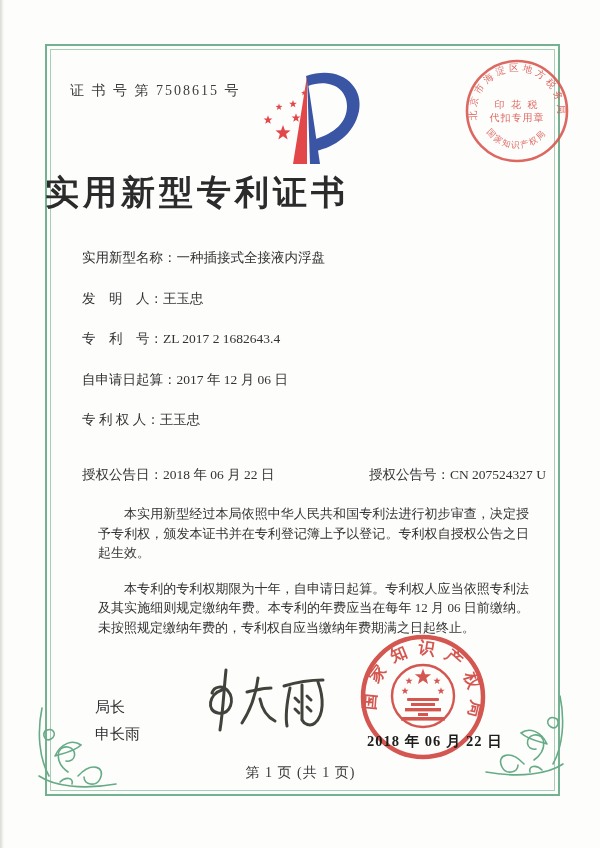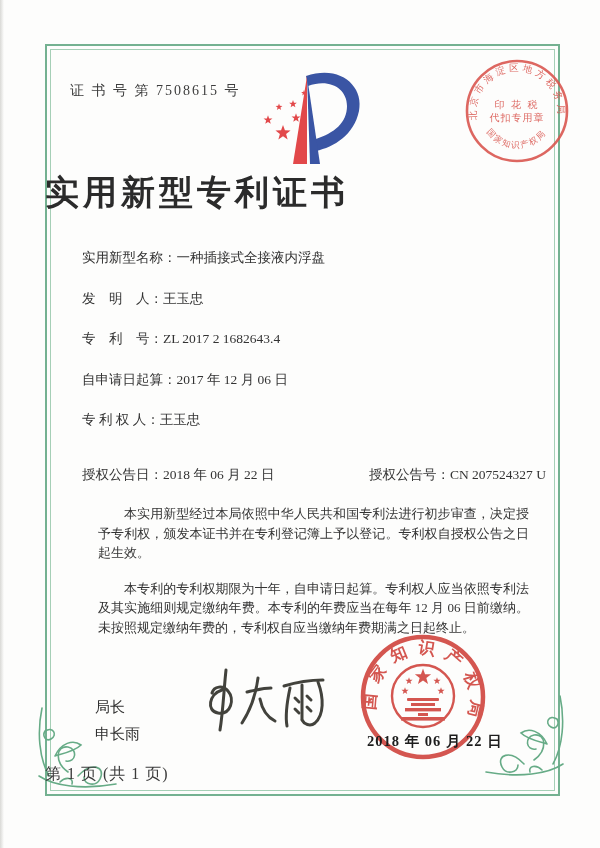--- a/index.html
+++ b/index.html
@@ -45,22 +45,22 @@
   }
   .paragraphs p{margin:16px;text-indent:2em;}
   .signer{position:absolute;left:85px;top:694px;font-size:15px;color:#2f2f2f;line-height:27px;margin-left:10px;}
   .signature{position:absolute;left:190px;top:664px;}
   .big-seal{position:absolute;left:354px;top:632px;opacity:.9;}
   .seal-date{
     position:absolute;left:367px;top:732px;font-size:14.5px;font-weight:600;
     letter-spacing:1px;color:#1c1c1c;
   }
   .footer{
-    position:absolute;left:45px;top:764px;width:511px;text-align:left;
-    font-size:16px;color:#3a3a3a;letter-spacing:1px;
+    position:absolute;left:45px;top:764px;width:511px;text-align:center;
+    font-size:14px;color:#3a3a3a;letter-spacing:1px;
   }
   .tax-seal{position:absolute;left:463px;top:57px;opacity:.88;}
   .flourish-left{position:absolute;left:32px;top:704px;}
   .flourish-right{position:absolute;left:478px;top:692px;transform:scaleX(-1);}
   svg text{font-family:"Liberation Serif","DejaVu Serif",serif;}
 </style>
 </head>
 <body>
 
 <div class="page">

